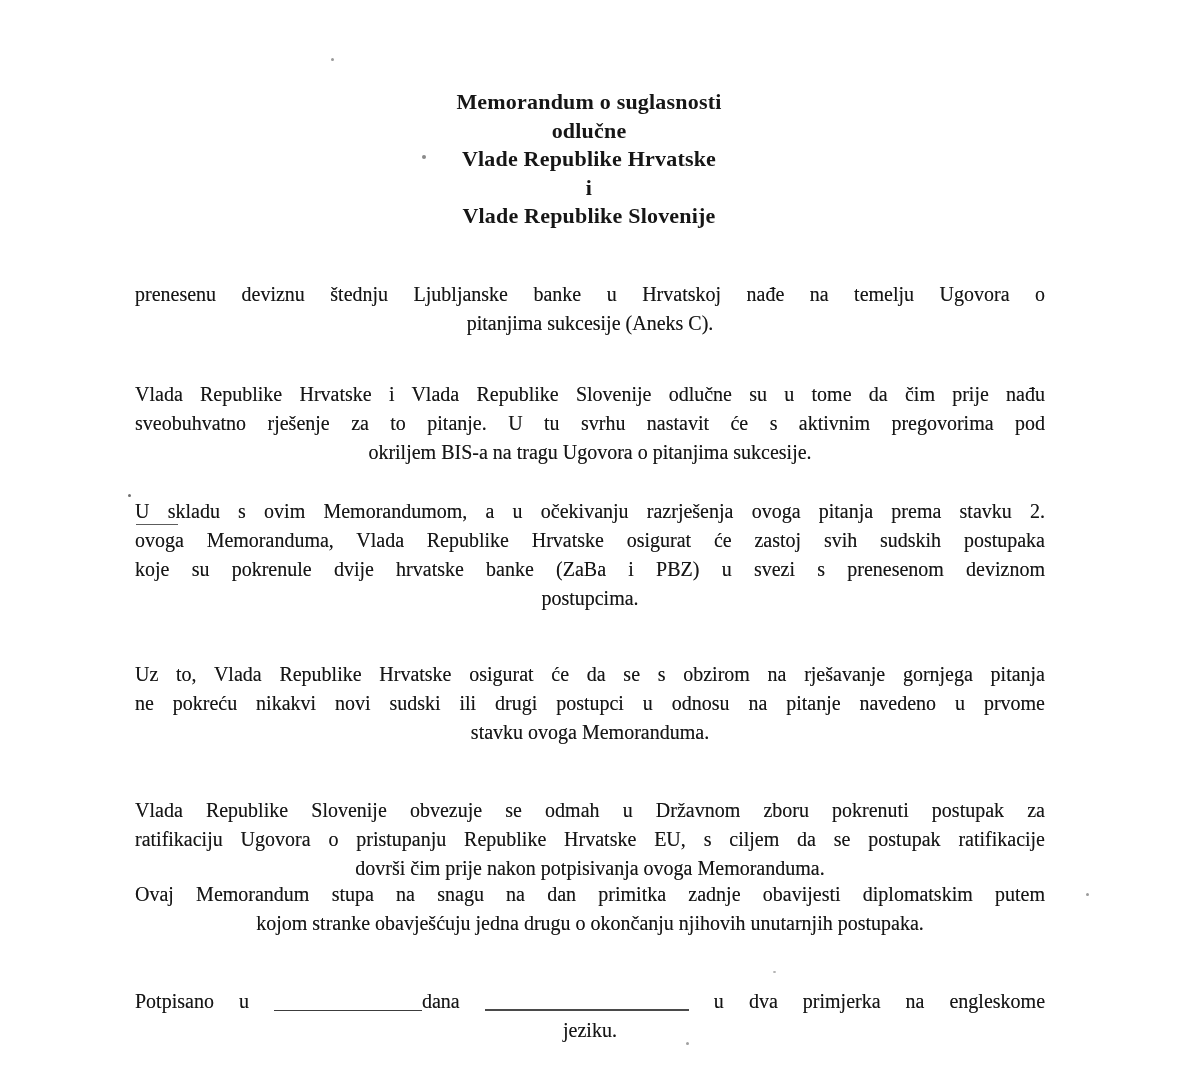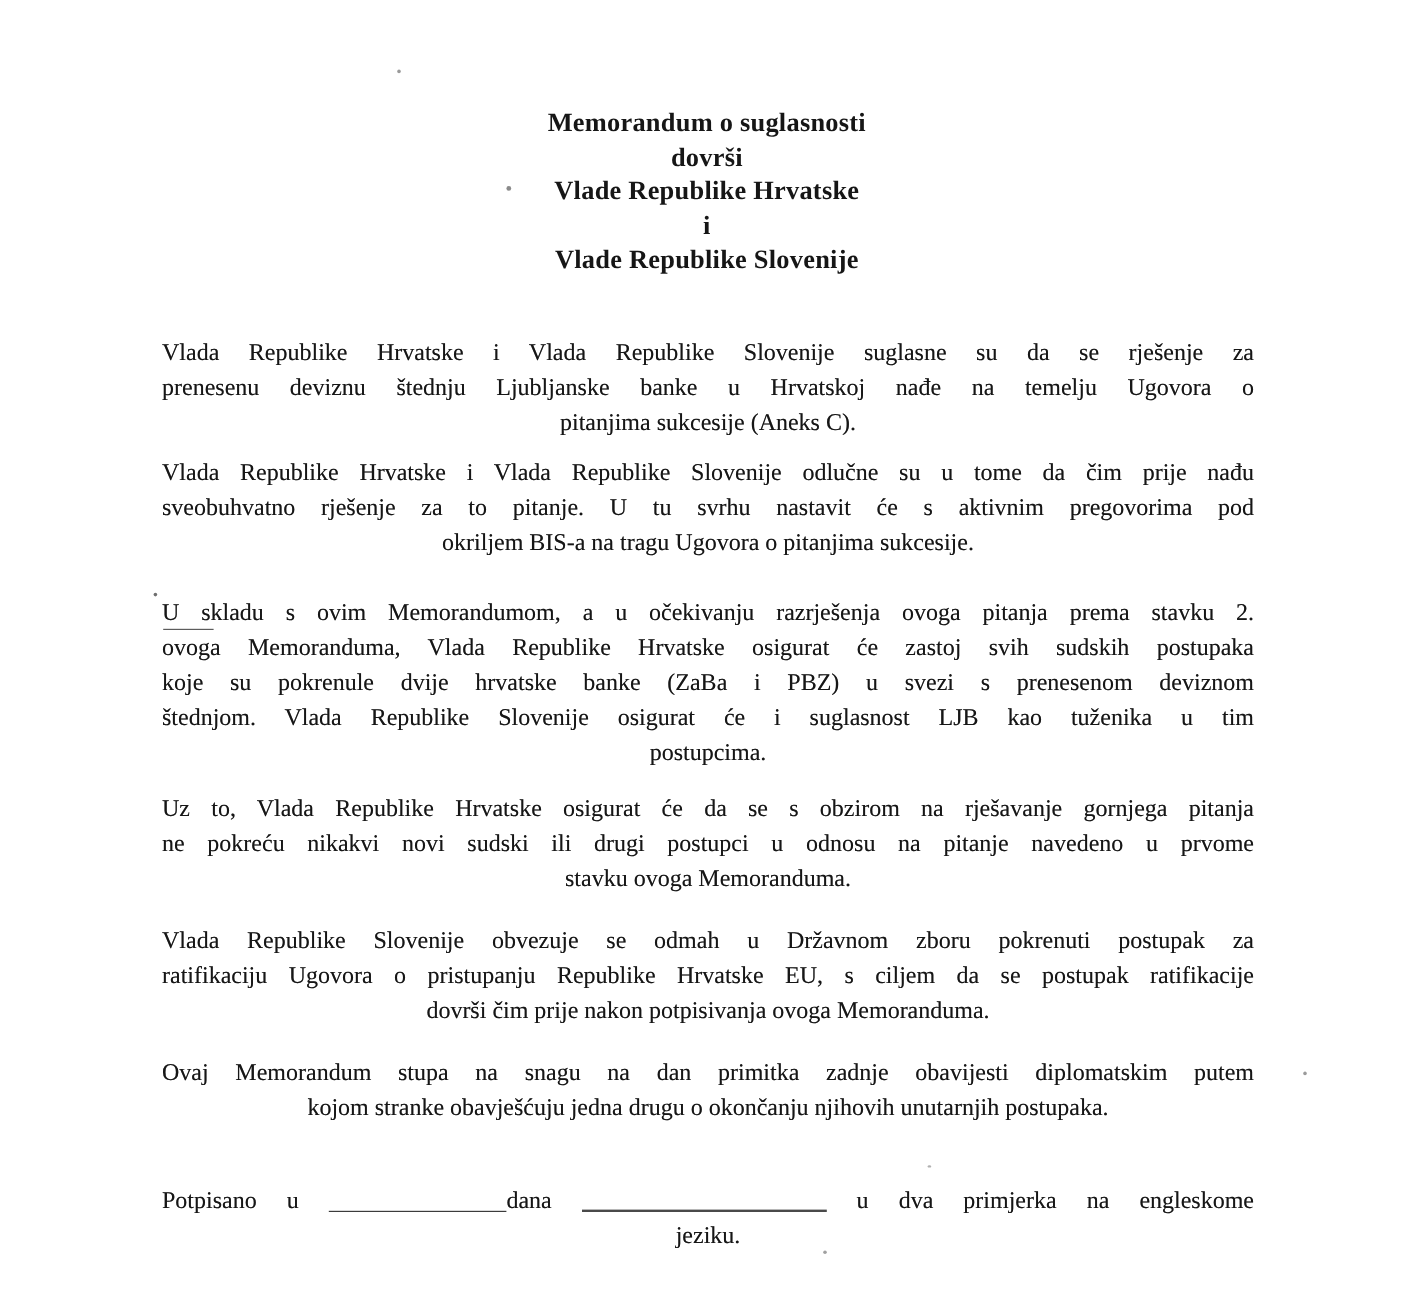--- a/index.html
+++ b/index.html
@@ -78,53 +78,51 @@
     border-radius: 0;
   }
 </style>
 </head>
 <body>
 
 <div class="page">
 
   <header class="title">
     <div class="tline">Memorandum o suglasnosti</div>
-    <div class="tline">dovrši</div>
+    <div class="tline">odlučne</div>
     <div class="tline">Vlade Republike Hrvatske</div>
     <div class="tline">i</div>
     <div class="tline">Vlade Republike Slovenije</div>
   </header>
 
   <div class="para" style="top:280px">
-    <div class="pline jl">Vlada Republike Hrvatske i Vlada Republike Slovenije suglasne su da se rješenje za</div>
     <div class="pline jl">prenesenu deviznu štednju Ljubljanske banke u Hrvatskoj nađe na temelju Ugovora o</div>
     <div class="pline">pitanjima sukcesije (Aneks C).</div>
   </div>
 
   <div class="para" style="top:380px">
     <div class="pline jl">Vlada Republike Hrvatske i Vlada Republike Slovenije odlučne su u tome da čim prije nađu</div>
     <div class="pline jl">sveobuhvatno rješenje za to pitanje. U tu svrhu nastavit će s aktivnim pregovorima pod</div>
     <div class="pline">okriljem BIS-a na tragu Ugovora o pitanjima sukcesije.</div>
   </div>
 
   <div class="para" style="top:497px">
     <div class="pline jl">U skladu s ovim Memorandumom, a u očekivanju razrješenja ovoga pitanja prema stavku 2.</div>
     <div class="pline jl">ovoga Memoranduma, Vlada Republike Hrvatske osigurat će zastoj svih sudskih postupaka</div>
     <div class="pline jl">koje su pokrenule dvije hrvatske banke (ZaBa i PBZ) u svezi s prenesenom deviznom</div>
-    <div class="pline jl">štednjom. Vlada Republike Slovenije osigurat će i suglasnost LJB kao tuženika u tim</div>
     <div class="pline">postupcima.</div>
   </div>
 
   <div class="para" style="top:660px">
     <div class="pline jl">Uz to, Vlada Republike Hrvatske osigurat će da se s obzirom na rješavanje gornjega pitanja</div>
     <div class="pline jl">ne pokreću nikakvi novi sudski ili drugi postupci u odnosu na pitanje navedeno u prvome</div>
     <div class="pline">stavku ovoga Memoranduma.</div>
   </div>
 
-  <div class="para" style="top:770px">
+  <div class="para" style="top:796px">
     <div class="pline jl">Vlada Republike Slovenije obvezuje se odmah u Državnom zboru pokrenuti postupak za</div>
     <div class="pline jl">ratifikaciju Ugovora o pristupanju Republike Hrvatske EU, s ciljem da se postupak ratifikacije</div>
     <div class="pline">dovrši čim prije nakon potpisivanja ovoga Memoranduma.</div>
   </div>
 
   <div class="para" style="top:880px">
     <div class="pline jl">Ovaj Memorandum stupa na snagu na dan primitka zadnje obavijesti diplomatskim putem</div>
     <div class="pline">kojom stranke obavješćuju jedna drugu o okončanju njihovih unutarnjih postupaka.</div>
   </div>
 

